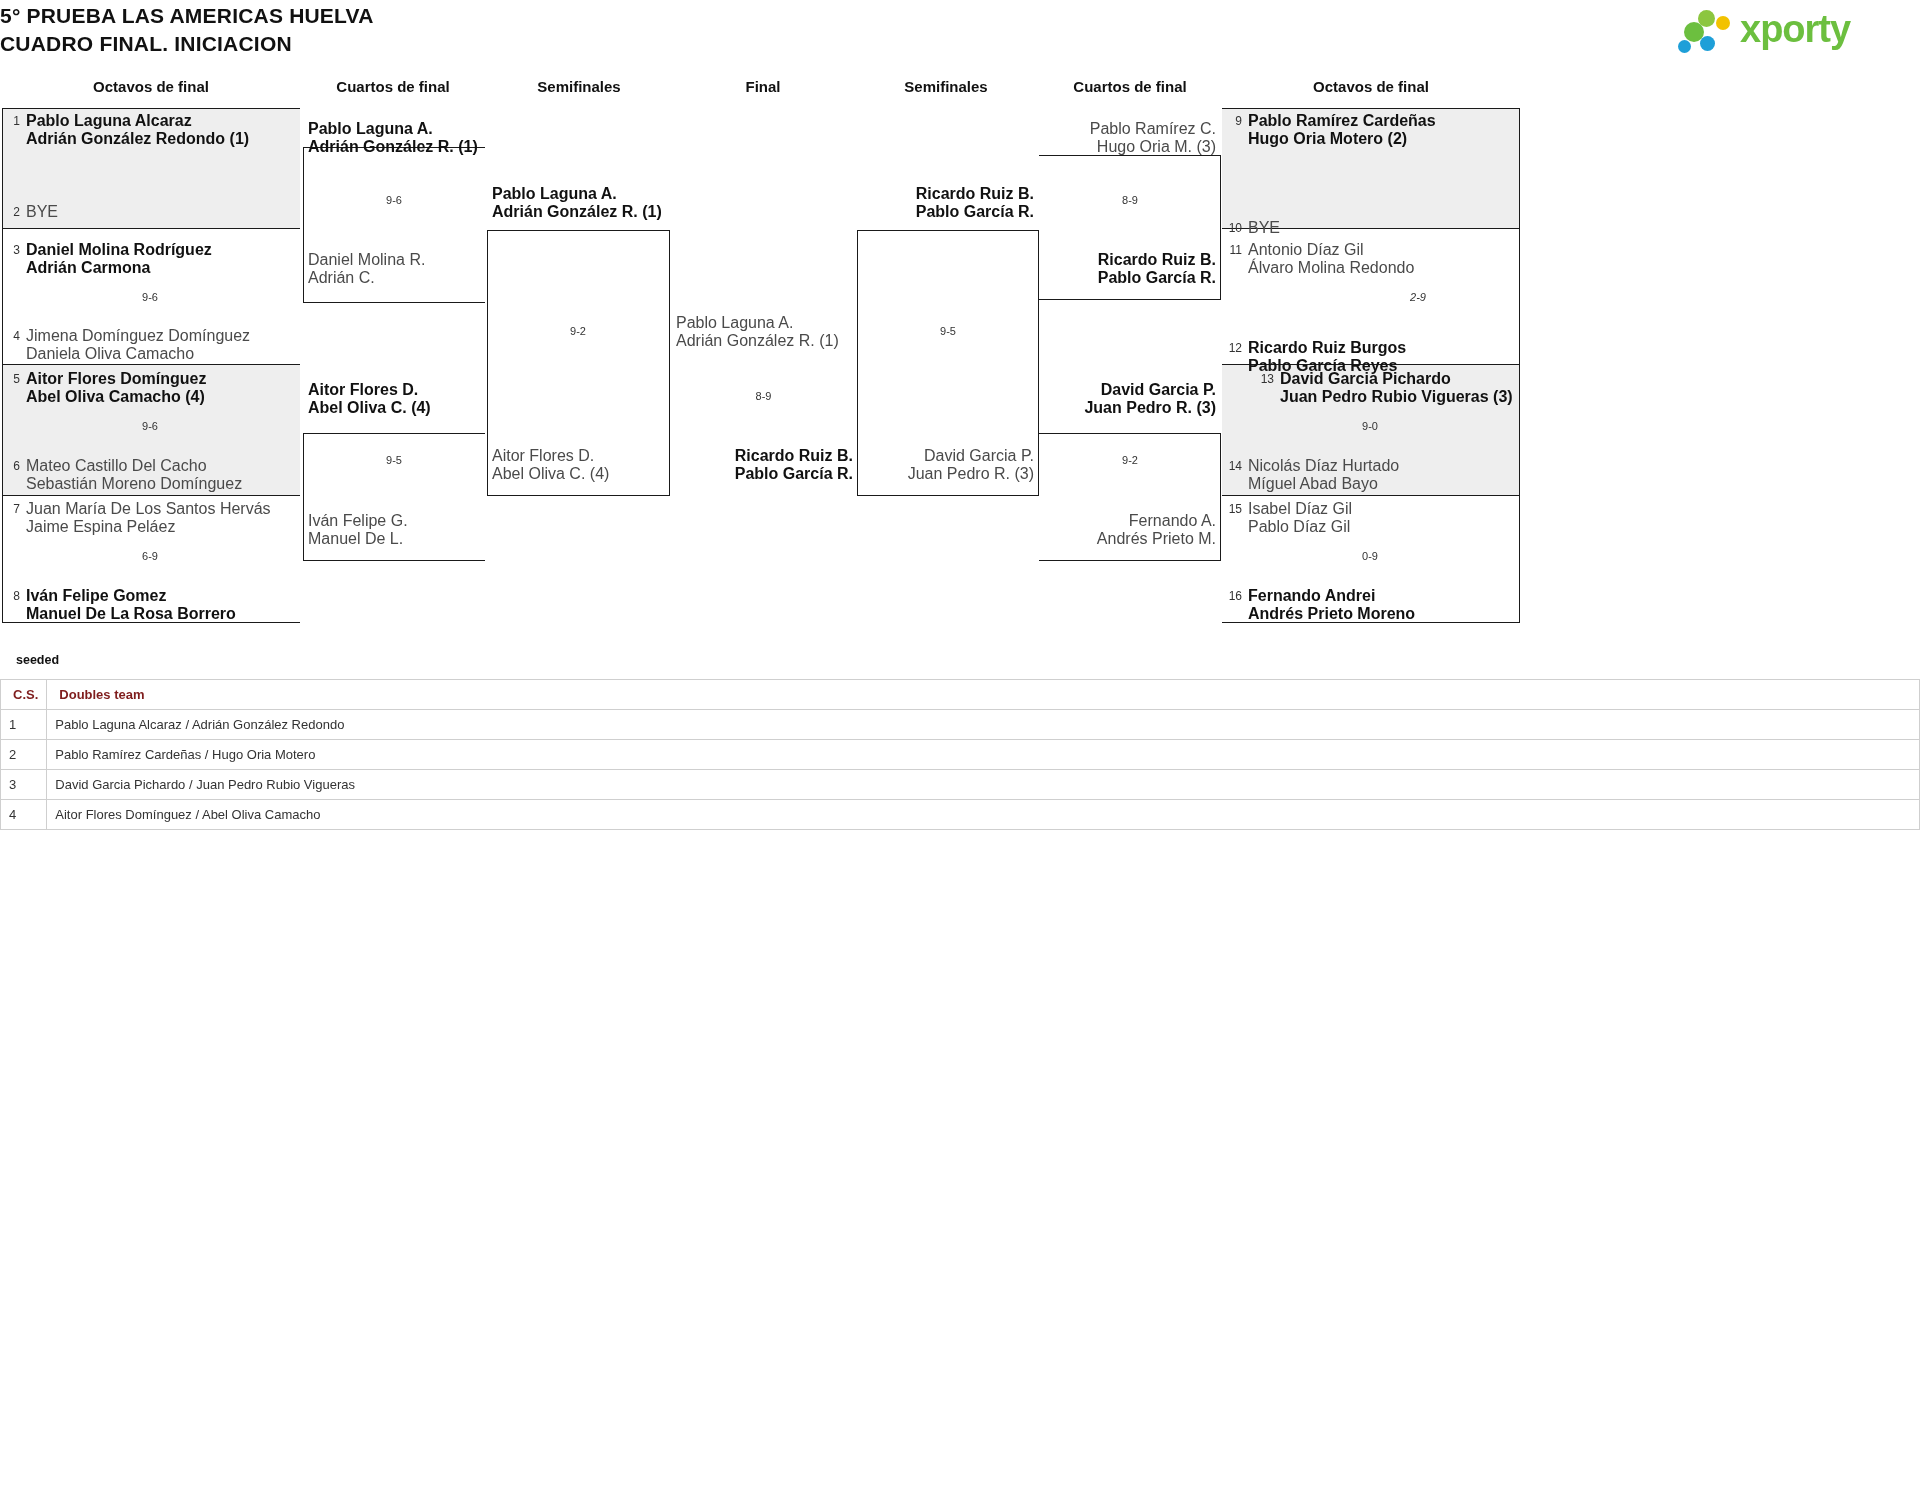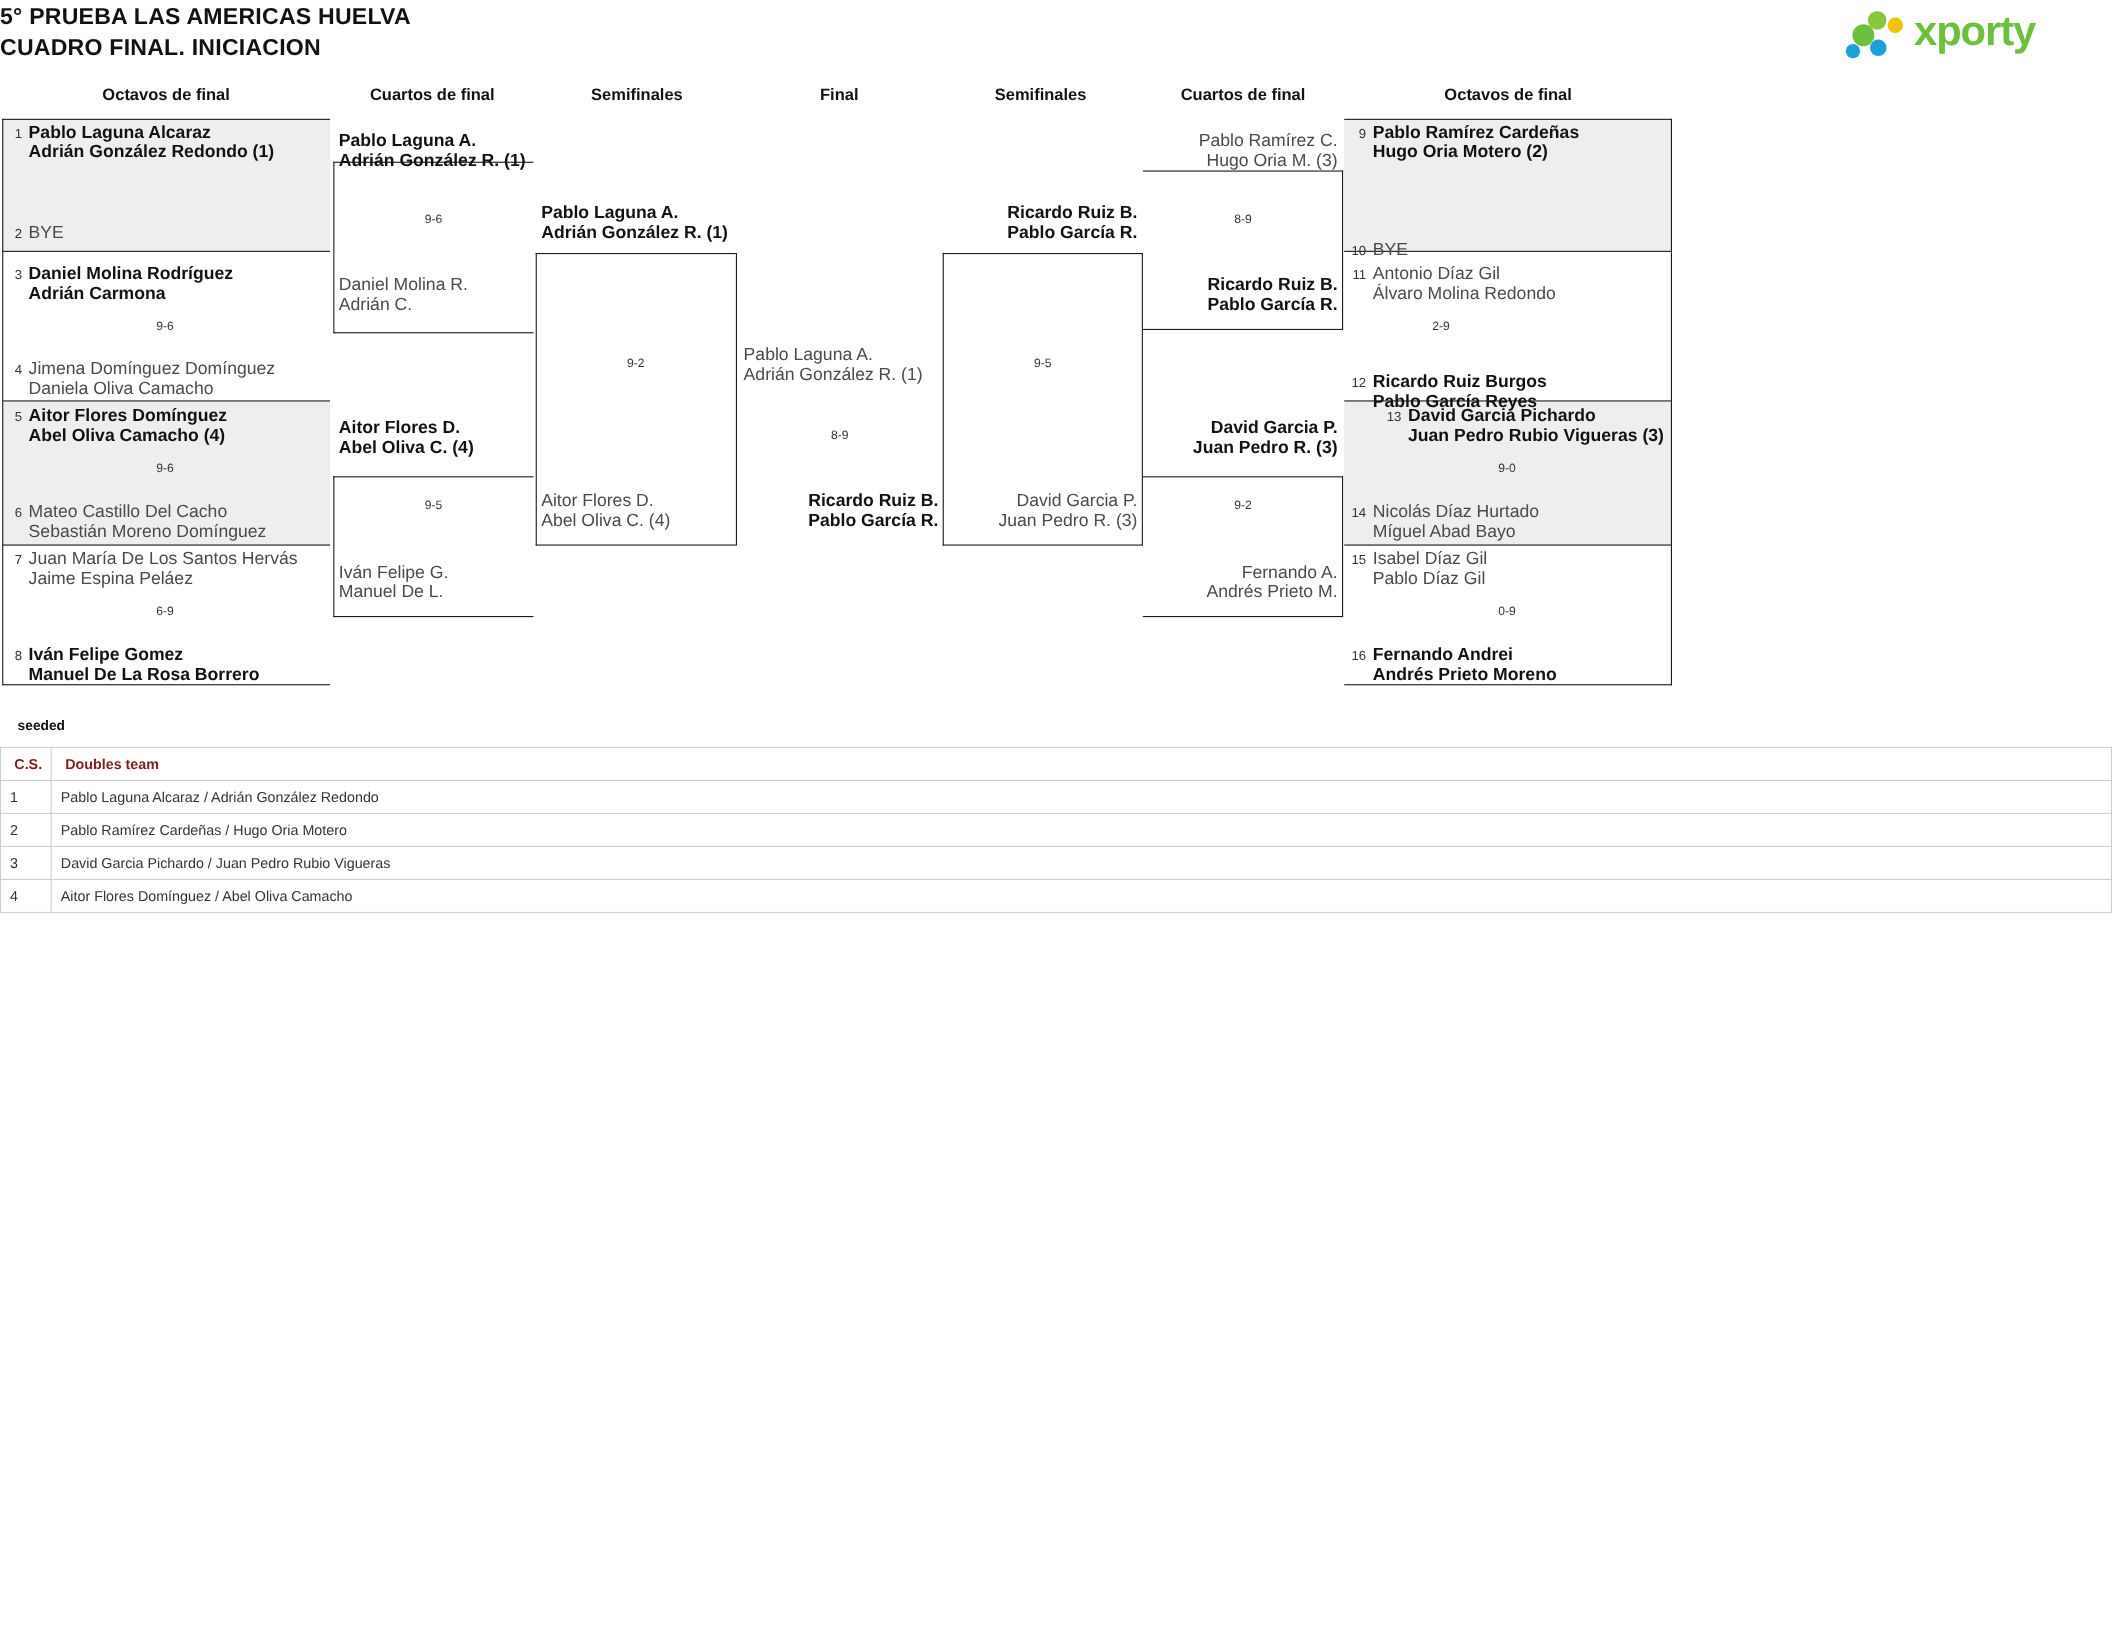--- a/index.html
+++ b/index.html
@@ -350,21 +350,21 @@
     </span>
   </div>
   <div class="entry bold" style="left:1226px; top:587px;">
     <span class="seedno">16</span>
     <span class="names">
       <span class="n">Fernando Andrei</span>
       <span class="n">Andrés Prieto Moreno</span>
     </span>
   </div>
 
-  <div class="score" style="left:1220px; top:291px; width:180px;">2-9</div>
+  <div class="score" style="left:1328px; top:291px; width:180px;font-style:italic;">2-9</div>
   <div class="score" style="left:1280px; top:420px; width:180px;">9-0</div>
   <div class="score" style="left:1280px; top:550px; width:180px;">0-9</div>
 </div>
 
 <div id="seeded-label">seeded</div>
 
 <table id="seed-table">
   <thead>
     <tr>
       <th class="c-cs">C.S.</th>

